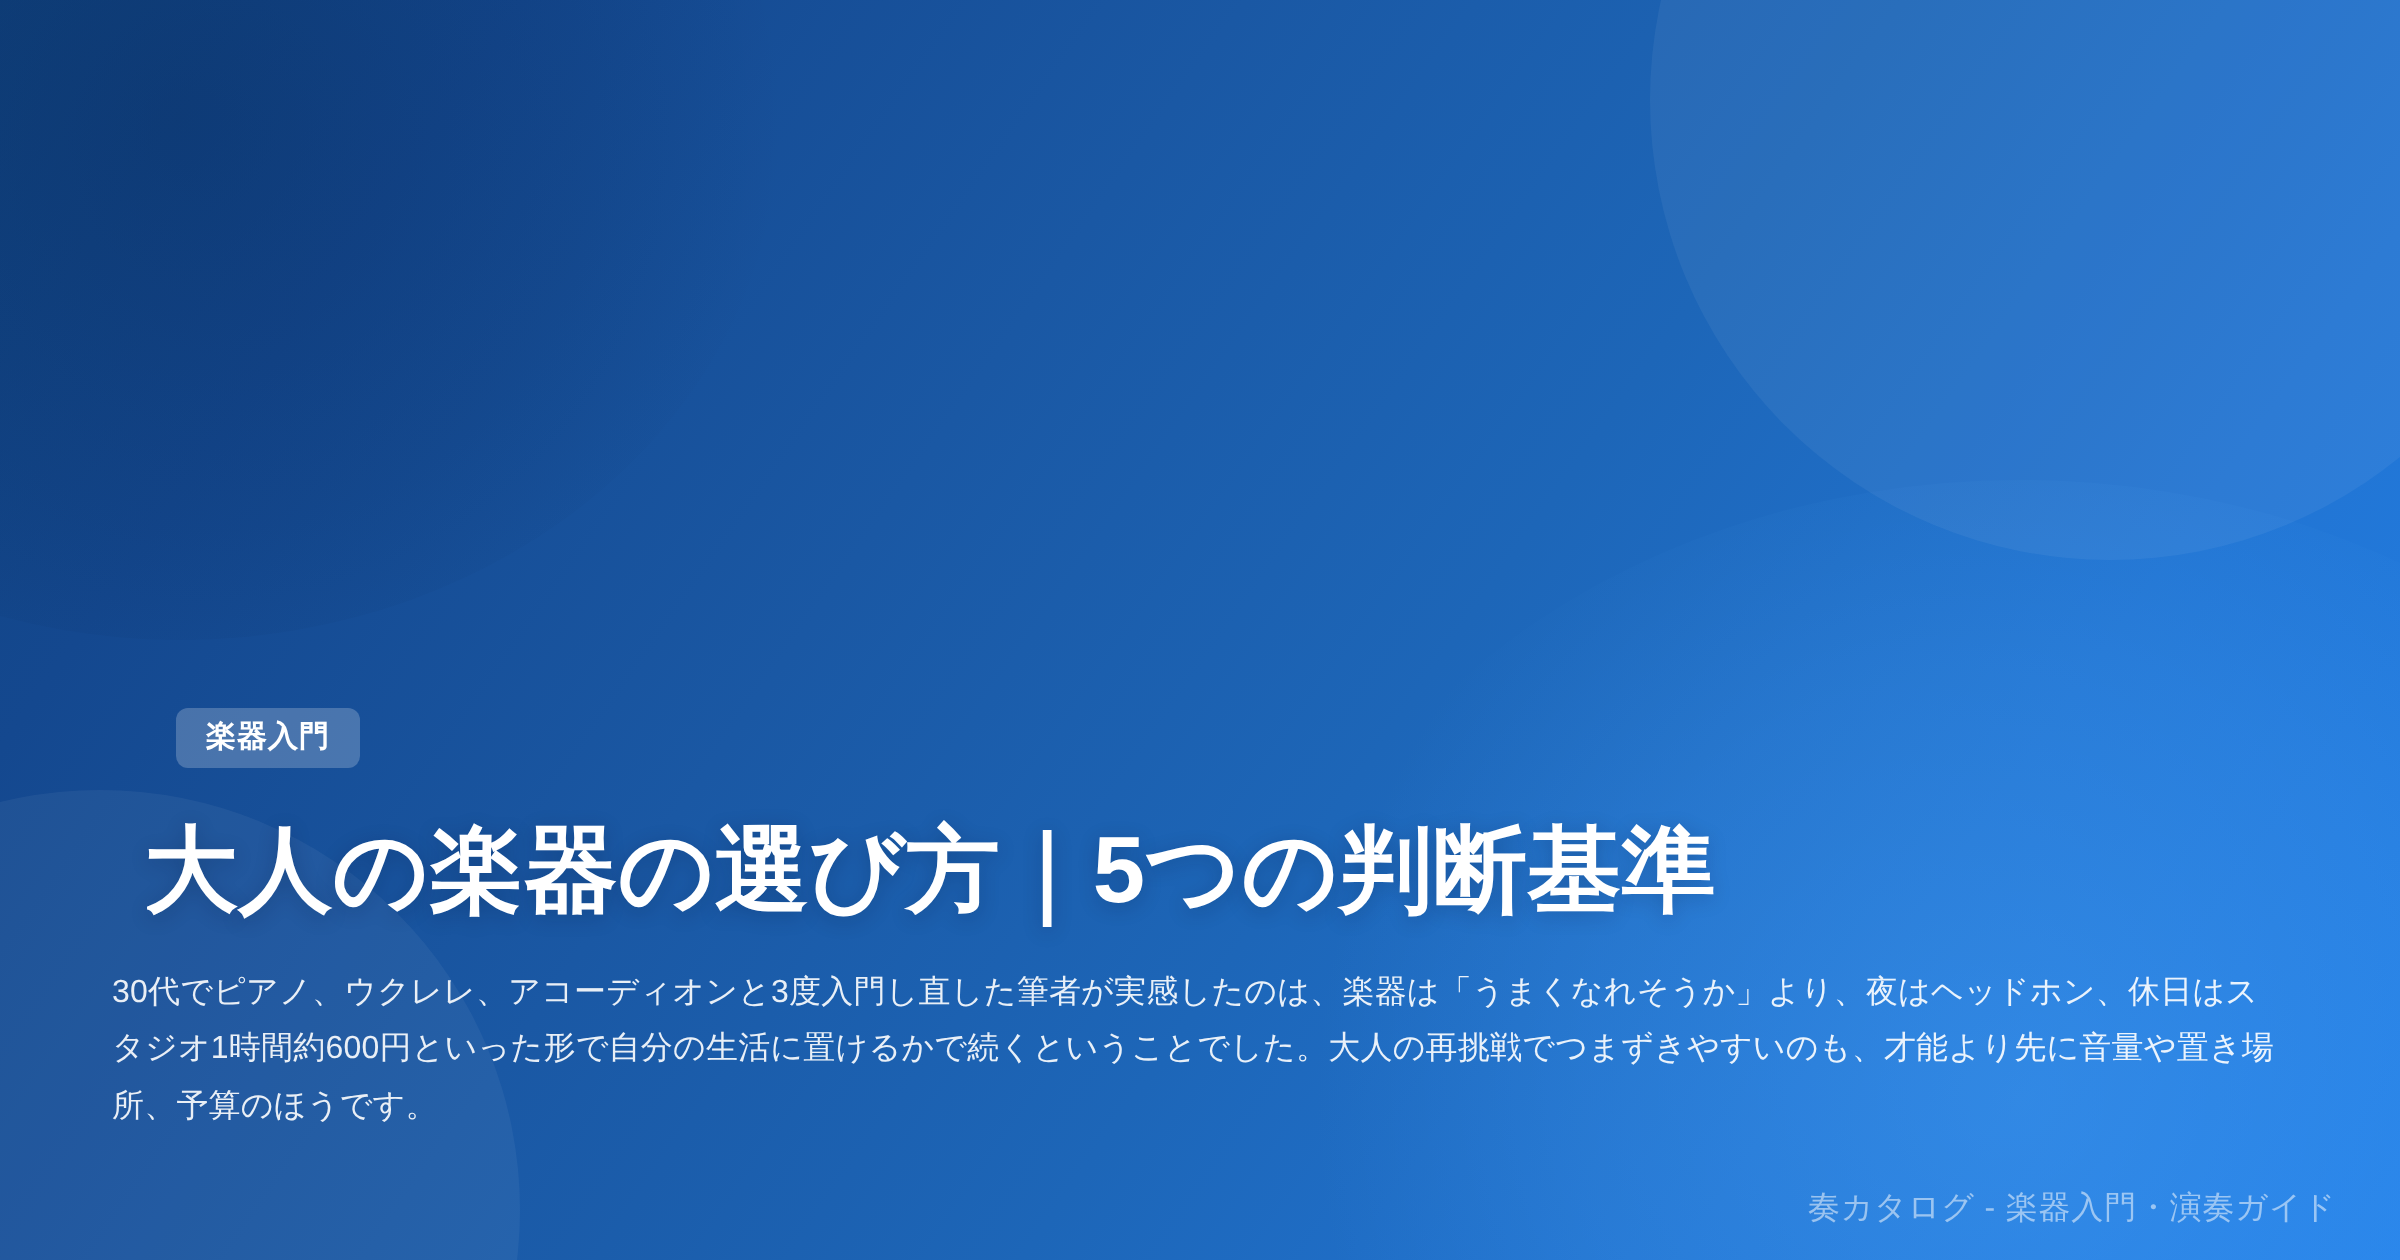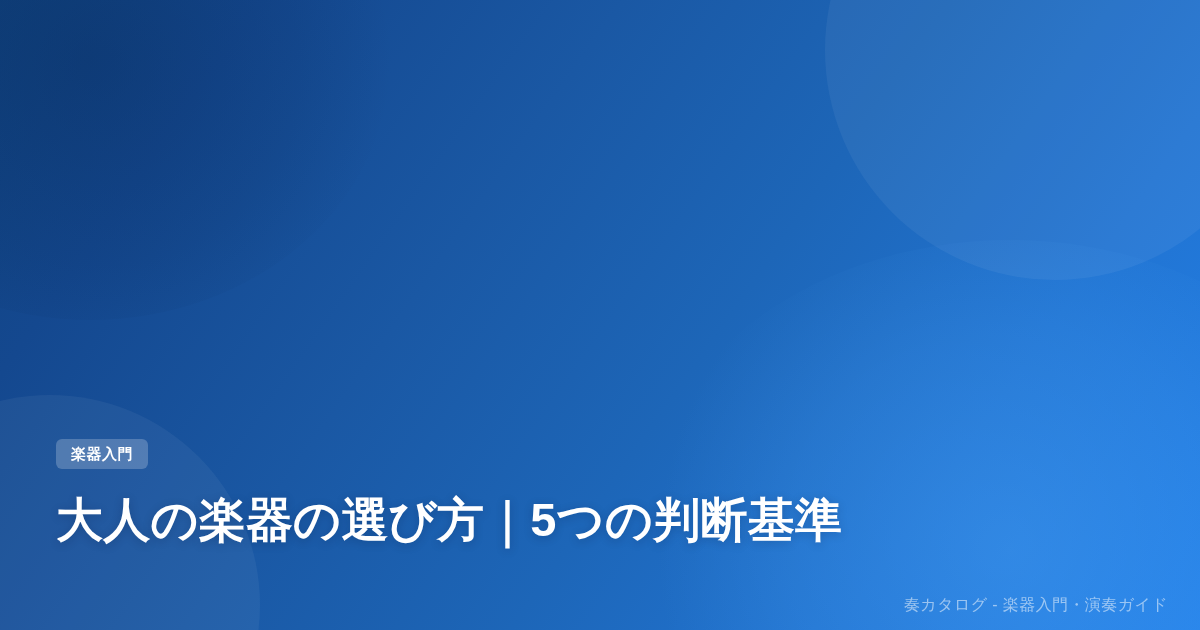--- a/index.html
+++ b/index.html
@@ -94,29 +94,30 @@
     align-self: flex-start;
     background: rgba(255, 255, 255, 0.22);
     color: #ffffff;
     font-size: 15px;
     font-weight: bold;
     letter-spacing: 0.5px;
     padding: 7px 15px 8px 15px;
     border-radius: 6px;
     line-height: 1;
     margin-bottom: 22px;
+    margin-left: 32px;
   }
 
   .title {
     color: #ffffff;
     font-size: 47px;
     font-weight: bold;
     line-height: 1.22;
     letter-spacing: 0.2px;
-    margin: 0 0 20px 0;
+    margin: 0 0 20px 16px;
     text-shadow: 0 2px 10px rgba(0, 20, 50, 0.22);
     max-width: 1040px;
   }
 
   .description {
     color: rgba(255, 255, 255, 0.90);
     font-size: 16px;
     line-height: 1.77;
     letter-spacing: 0.1px;
     margin: 0;
@@ -149,19 +150,20 @@
     <div class="blob-top-right"></div>
     <div class="blob-bottom-left"></div>
   </div>
 
   <div class="content">
 
     <span class="badge">楽器入門</span>
 
     <h1 class="title">大人の楽器の選び方｜5つの判断基準</h1>
 
+    <p class="description">30代でピアノ、ウクレレ、アコーディオンと3度入門し直した筆者が実感したのは、楽器は「うまくなれそうか」より、夜はヘッドホン、休日はスタジオ1時間約600円といった形で自分の生活に置けるかで続くということでした。大人の再挑戦でつまずきやすいのも、才能より先に音量や置き場所、予算のほうです。</p>
 
     <div class="spacer-bottom"></div>
   </div>
 
   <div class="footer">奏カタログ - 楽器入門・演奏ガイド</div>
 
 </div>
 
 </body></html>

